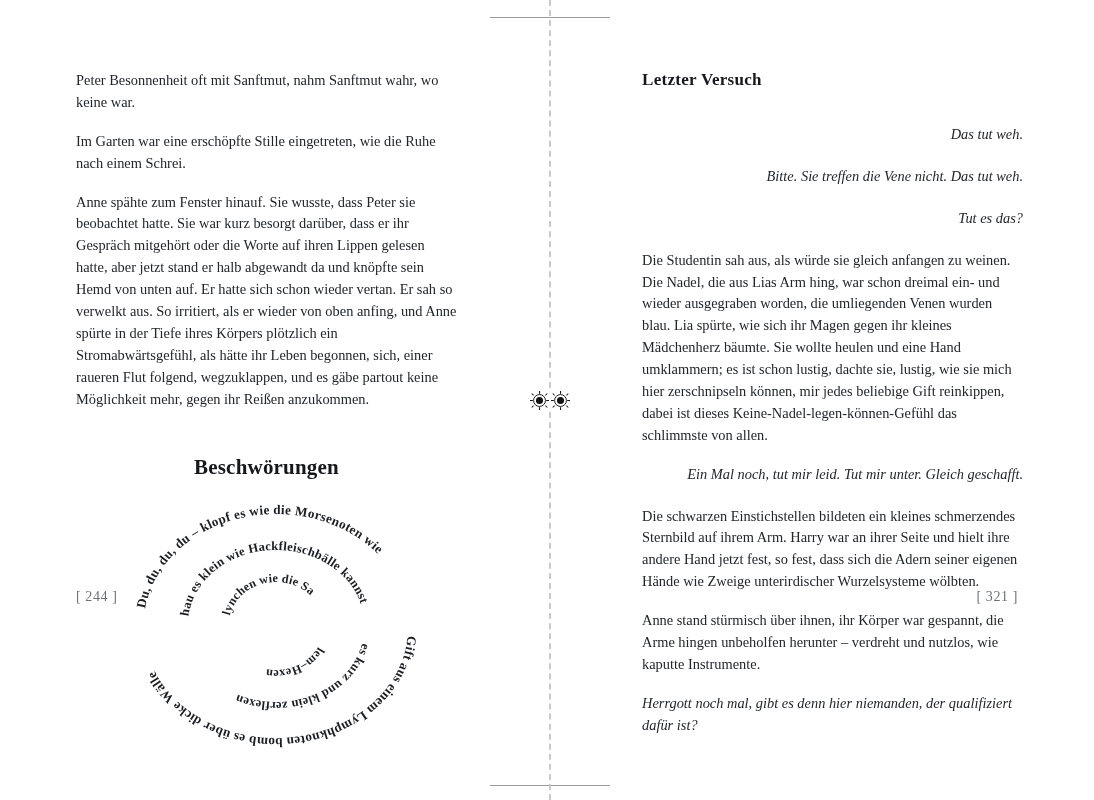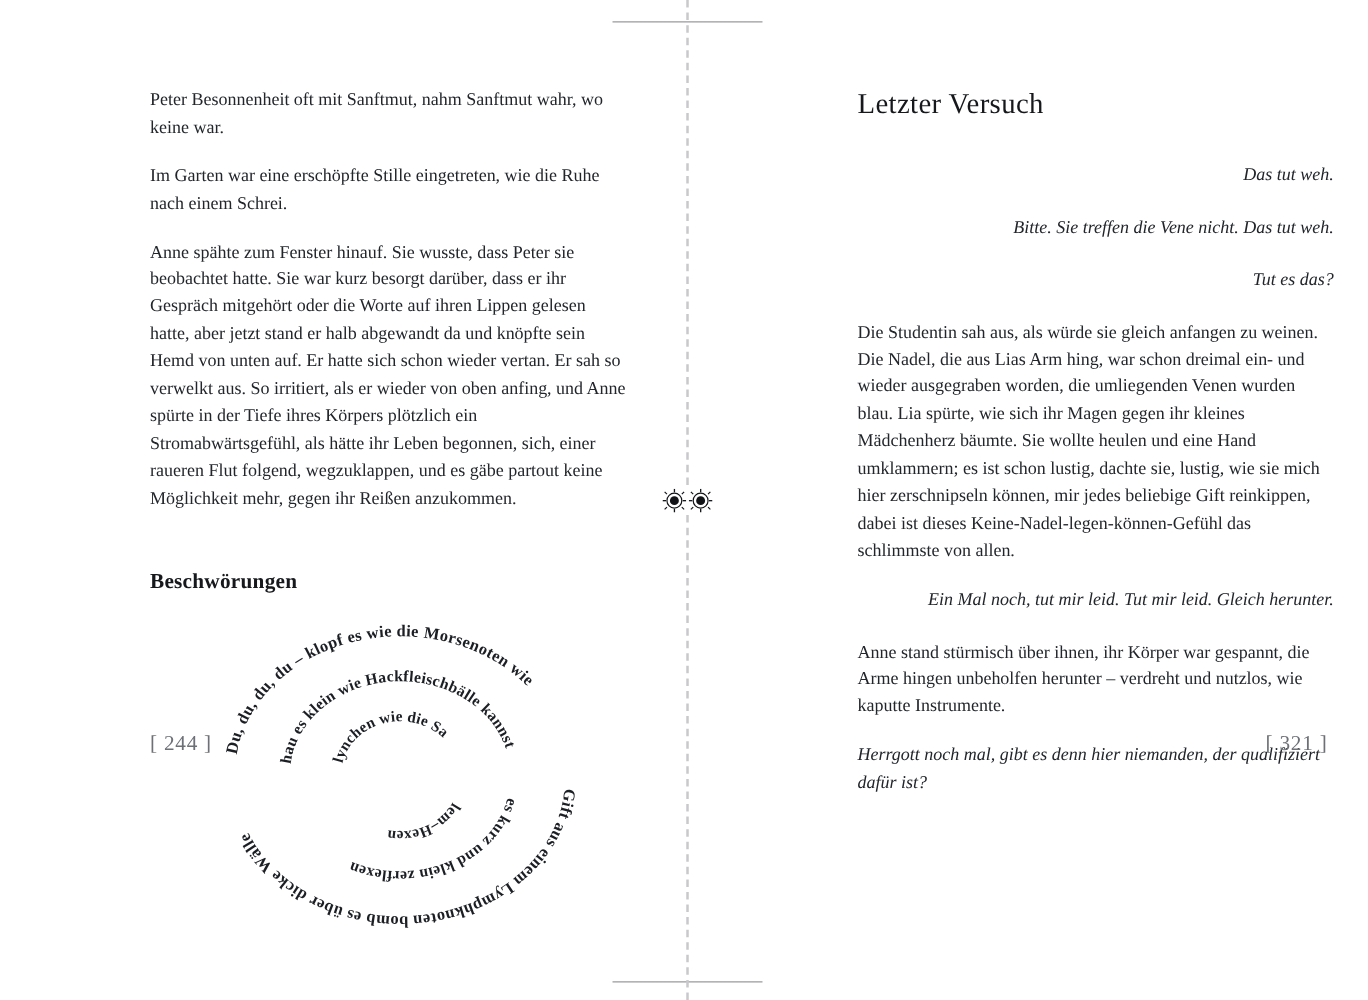--- a/index.html
+++ b/index.html
@@ -54,45 +54,45 @@
     gap: 2px;
     background: #ffffff;
   }
 
   
   .page {
     position: absolute;
     top: 0;
     width: 547px;
     height: 660px;
-    margin-left: 44px;
   }
   .page.left  { left: 0; }
   .page.right { left: 547px; }
 
   .textblock {
     position: absolute;
     top: 70px;
     width: 381px;
   }
   .page.left .textblock  { left: 76px; }
   .page.right .textblock { left: 95px; }
 
   h2.section-title {
     font-family: "Liberation Serif", "DejaVu Serif", serif;
-    font-size: 17px;
+    font-size: 21px;
     font-weight: bold;
     letter-spacing: 0.2px;
     margin: 0 0 12px 0;
     color: #16181c;
+    text-align: center;
   }
   h2.chapter-title {
     font-family: "Liberation Serif", "DejaVu Serif", serif;
-    font-size: 23px;
-    font-weight: normal;
+    font-size: 17px;
+    font-weight: bold;
     letter-spacing: 0.3px;
     margin: 0 0 34px 0;
     color: #16181c;
   }
 
   p.para {
     font-size: 14.4px;
     line-height: 1.52;
     margin: 0 0 17px 0;
     text-align: left;
@@ -104,21 +104,21 @@
     margin-bottom: 20px;
     text-align: right;
   }
 
   .spacer-before-title { height: 28px; }
 
   
   .folio {
     position: absolute;
     bottom: 55px;
-    font-size: 17px;
+    font-size: 14px;
     color: #6d7177;
     letter-spacing: 0.6px;
   }
   .page.left  .folio { left: 76px; }
   .page.right .folio { right: 76px; }
 
   
   .spiral-wrap {
     position: relative;
     width: 300px;
@@ -232,22 +232,23 @@
     <div class="textblock">
 
       <h2 class="chapter-title">Letzter Versuch</h2>
 
       <p class="para italic">Das tut weh.</p>
       <p class="para italic">Bitte. Sie treffen die Vene nicht. Das tut weh.</p>
       <p class="para italic">Tut es das?</p>
 
       <p class="para">Die Studentin sah aus, als würde sie gleich anfangen zu weinen. Die Nadel, die aus Lias Arm hing, war schon dreimal ein- und wieder ausgegraben worden, die umliegenden Venen wurden blau. Lia spürte, wie sich ihr Magen gegen ihr kleines Mädchenherz bäumte. Sie wollte heulen und eine Hand umklammern; es ist schon lustig, dachte sie, lustig, wie sie mich hier zerschnipseln können, mir jedes beliebige Gift reinkippen, dabei ist dieses Keine-Nadel-legen-können-Gefühl das schlimmste von allen.</p>
 
-      <p class="para italic">Ein Mal noch, tut mir leid. Tut mir leid. Gleich herunter.</p>
-
+      <p class="para italic">Ein Mal noch, tut mir leid. Tut mir unter. Gleich geschafft.</p>
+
+      <p class="para">Die schwarzen Einstichstellen bildeten ein kleines schmerzendes Sternbild auf ihrem Arm. Harry war an ihrer Seite und hielt ihre andere Hand jetzt fest, so fest, dass sich die Adern seiner eigenen Hände wie Zweige unterirdischer Wurzelsysteme wölbten.</p>
       <p class="para">Anne stand stürmisch über ihnen, ihr Körper war gespannt, die Arme hingen unbeholfen herunter – verdreht und nutzlos, wie kaputte Instrumente.</p>
 
       <p class="para"><em>Herrgott noch mal, gibt es denn hier niemanden, der qualifiziert dafür ist?</em></p>
 
     </div>
     <div class="folio">[ 321 ]</div>
   </div>
 
 </div>
 

